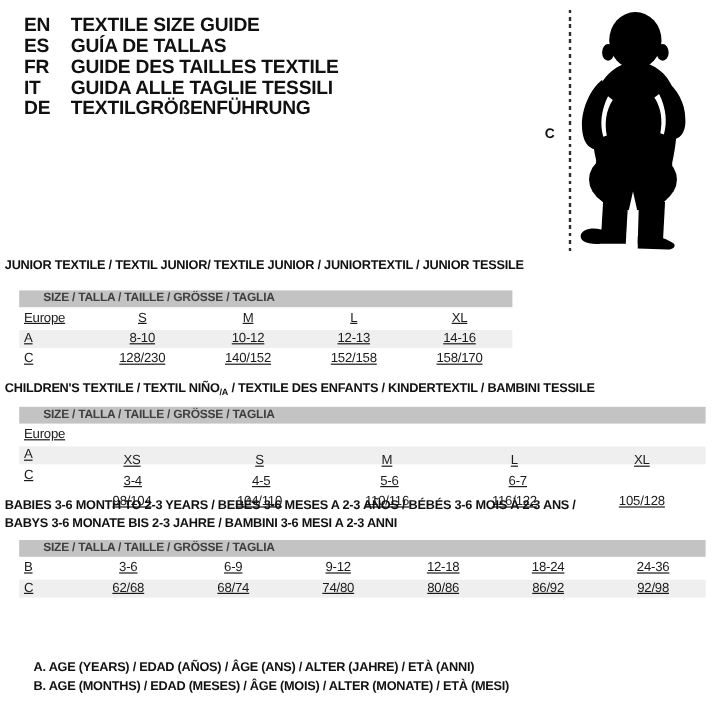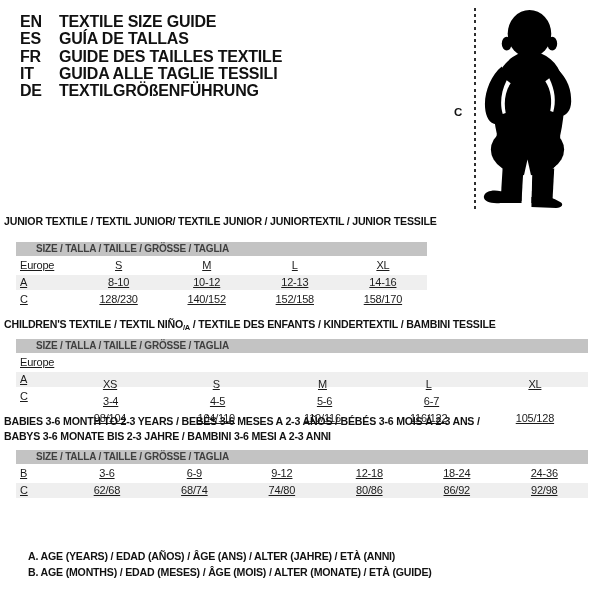--- a/index.html
+++ b/index.html
@@ -160,16 +160,16 @@
       <span class="cell">68/74</span>
       <span class="cell">74/80</span>
       <span class="cell">80/86</span>
       <span class="cell">86/92</span>
       <span class="cell">92/98</span>
     </div>
   </div>
 
   <div class="footnotes">
     <div>A. AGE (YEARS) / EDAD (AÑOS) / ÂGE (ANS) / ALTER (JAHRE) / ETÀ (ANNI)</div>
-    <div>B. AGE (MONTHS) / EDAD (MESES) / ÂGE (MOIS) / ALTER (MONATE) / ETÀ (GUIDE)</div>
+    <div>B. AGE (MONTHS) / EDAD (MESES) / ÂGE (MOIS) / ALTER (MONATE) / ETÀ (MESI)</div>
   </div>
 
 </div>
 
 </body></html>

